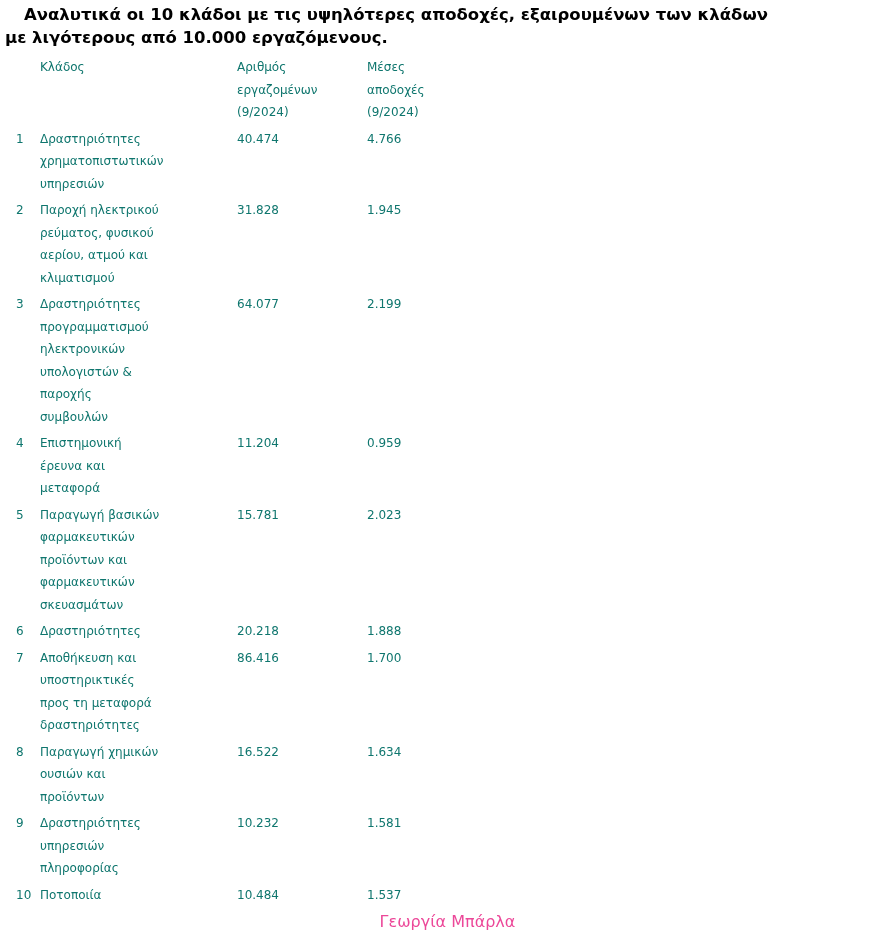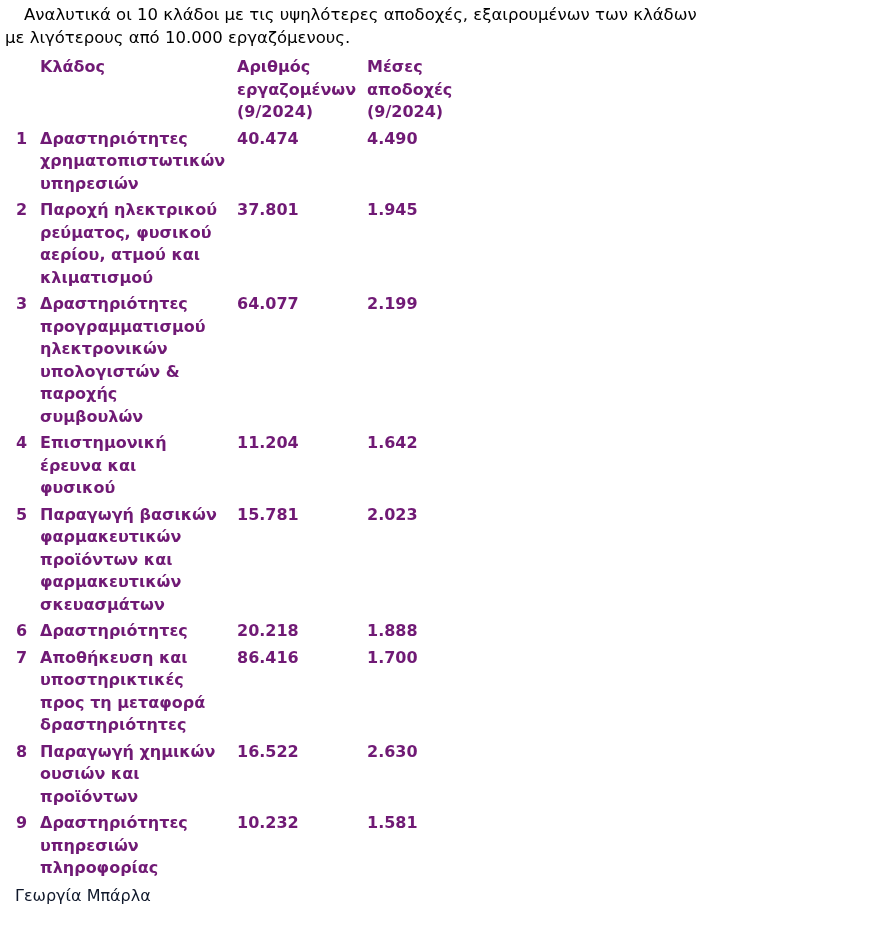--- a/index.html
+++ b/index.html
@@ -11,54 +11,55 @@
     width: 880px;
     height: 941px;
     overflow: hidden;
     font-family: "DejaVu Sans", sans-serif;
     color: #333333;
     font-size: 16px;
   }
   .title {
     margin: 3px 6px 7px 5px;
     font-size: 16.5px;
-    font-weight: normal;
+    font-weight: bold;
     color: #000000;
     line-height: 23px;
     text-indent: 19px;
     white-space: pre-line;
     max-width: 866px;
   }
   table.sectors {
     border-collapse: collapse;
     margin-left: 15px;
     table-layout: fixed;
   }
   col.c-rank   { width: 25px; }
   col.c-sector { width: 197px; }
   col.c-emp    { width: 130px; }
   col.c-earn   { width: 120px; }
   th, td {
     vertical-align: top;
     text-align: left;
     padding: 0;
-    font-weight: bold;
-    font-size: 16px;
+    font-weight: normal;
+    font-size: 12px;
     line-height: 22.5px;
-    color: #701a75;
+    color: #0f766e;
   }
   .pre { white-space: pre-line; }
   thead th { padding-top: 0; }
   tbody td { padding-top: 4px; }
   td.rank   { text-align: left; padding-left: 1px; }
   td.sector { padding-right: 10px; }
   .author {
     margin: 4px 0 0 15px;
     line-height: 23px;
-    color: #0f172a;
+    color: #ec4899;
+    text-align: center;
   }
 </style>
 </head>
 <body>
 
 <div class="page">
 
   <p class="title">Αναλυτικά οι 10 κλάδοι με τις υψηλότερες αποδοχές, εξαιρουμένων των κλάδων
 με λιγότερους από 10.000 εργαζόμενους.</p>
 
@@ -81,49 +82,49 @@
 (9/2024)</th>
       </tr>
     </thead>
     <tbody>
       <tr>
         <td class="rank">1</td>
         <td class="sector pre">Δραστηριότητες
 χρηματοπιστωτικών
 υπηρεσιών</td>
         <td class="num">40.474</td>
-        <td class="num">4.490</td>
+        <td class="num">4.766</td>
       </tr>
       <tr>
         <td class="rank">2</td>
         <td class="sector pre">Παροχή ηλεκτρικού
 ρεύματος, φυσικού
 αερίου, ατμού και
 κλιματισμού</td>
-        <td class="num">37.801</td>
+        <td class="num">31.828</td>
         <td class="num">1.945</td>
       </tr>
       <tr>
         <td class="rank">3</td>
         <td class="sector pre">Δραστηριότητες
 προγραμματισμού
 ηλεκτρονικών
 υπολογιστών &amp;
 παροχής
 συμβουλών</td>
         <td class="num">64.077</td>
         <td class="num">2.199</td>
       </tr>
       <tr>
         <td class="rank">4</td>
         <td class="sector pre">Επιστημονική
 έρευνα και
-φυσικού</td>
+μεταφορά</td>
         <td class="num">11.204</td>
-        <td class="num">1.642</td>
+        <td class="num">0.959</td>
       </tr>
       <tr>
         <td class="rank">5</td>
         <td class="sector pre">Παραγωγή βασικών
 φαρμακευτικών
 προϊόντων και
 φαρμακευτικών
 σκευασμάτων</td>
         <td class="num">15.781</td>
         <td class="num">2.023</td>
@@ -142,28 +143,34 @@
 δραστηριότητες</td>
         <td class="num">86.416</td>
         <td class="num">1.700</td>
       </tr>
       <tr>
         <td class="rank">8</td>
         <td class="sector pre">Παραγωγή χημικών
 ουσιών και
 προϊόντων</td>
         <td class="num">16.522</td>
-        <td class="num">2.630</td>
+        <td class="num">1.634</td>
       </tr>
       <tr>
         <td class="rank">9</td>
         <td class="sector pre">Δραστηριότητες
 υπηρεσιών
 πληροφορίας</td>
         <td class="num">10.232</td>
         <td class="num">1.581</td>
       </tr>
+      <tr>
+        <td class="rank">10</td>
+        <td class="sector pre">Ποτοποιία</td>
+        <td class="num">10.484</td>
+        <td class="num">1.537</td>
+      </tr>
     </tbody>
   </table>
 
   <p class="author">Γεωργία Μπάρλα</p>
 
 </div>
 
 </body></html>

